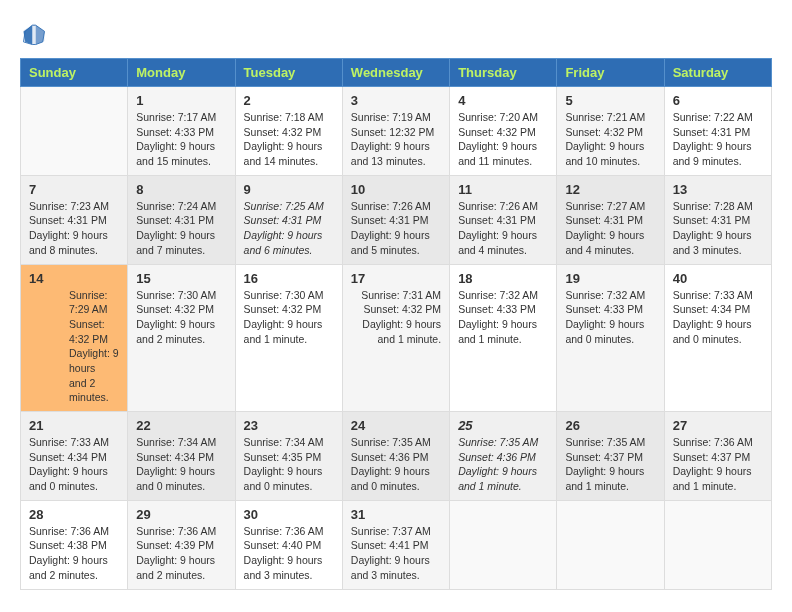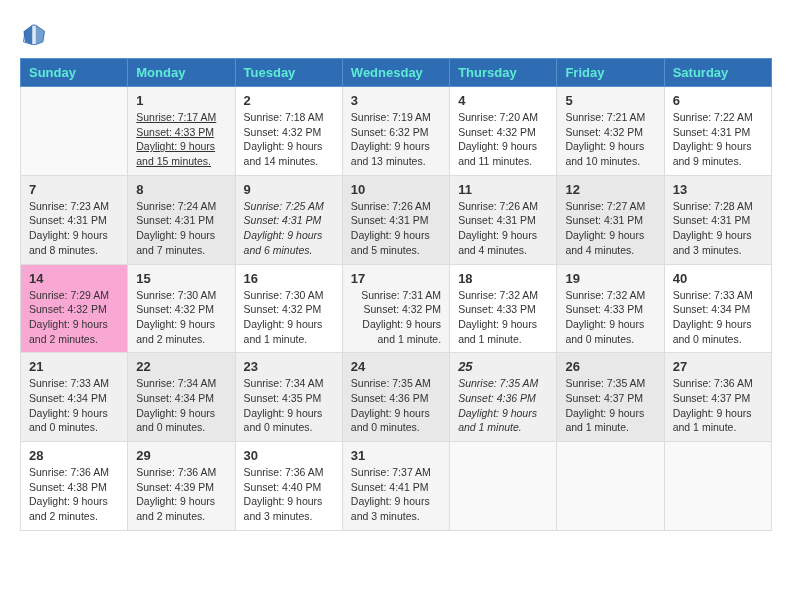--- a/index.html
+++ b/index.html
@@ -53,21 +53,21 @@
       color: #555;
       font-style: italic;
     }
     .calendar {
       width: 100%;
       border-collapse: collapse;
       border: 1px solid #ccc;
     }
     .calendar th {
       background-color: #2e6db4;
-      color: #5eead4;
+      color: #bef264;
       text-align: left;
       padding: 6px 8px;
       font-size: 13px;
       font-weight: bold;
       border: 1px solid #5590cc;
     }
     .calendar td {
       vertical-align: top;
       padding: 6px 8px;
       border: 1px solid #ddd;
@@ -137,36 +137,36 @@
         <th>Thursday</th>
         <th>Friday</th>
         <th>Saturday</th>
       </tr>
   </thead>
   <tbody id="calendar-body">
   <tr>
         <td class="empty-cell" style="background: rgb(249, 249, 249);"></td>
         <td style="background: rgb(245, 245, 245);">
           <span class="day-number">1</span>
-          <div class="day-info" style="white-space: pre-line; text-decoration: underline;">Sunrise: 7:17 AM
+          <div class="day-info" style="white-space: pre-line;">Sunrise: 7:17 AM
 Sunset: 4:33 PM
 Daylight: 9 hours
 and 15 minutes.</div>
         </td>
         <td style="background: rgb(255, 255, 255);">
           <span class="day-number">2</span>
           <div class="day-info" style="white-space: pre-line;">Sunrise: 7:18 AM
 Sunset: 4:32 PM
 Daylight: 9 hours
 and 14 minutes.</div>
         </td>
         <td style="background: rgb(245, 245, 245);">
           <span class="day-number">3</span>
           <div class="day-info" style="white-space: pre-line;">Sunrise: 7:19 AM
-Sunset: 6:32 PM
+Sunset: 12:32 PM
 Daylight: 9 hours
 and 13 minutes.</div>
         </td>
         <td style="background: rgb(255, 255, 255);">
           <span class="day-number">4</span>
           <div class="day-info" style="white-space: pre-line;">Sunrise: 7:20 AM
 Sunset: 4:32 PM
 Daylight: 9 hours
 and 11 minutes.</div>
         </td>
@@ -230,23 +230,23 @@
         </td>
         <td style="background: rgb(240, 240, 240);">
           <span class="day-number">13</span>
           <div class="day-info" style="white-space: pre-line;">Sunrise: 7:28 AM
 Sunset: 4:31 PM
 Daylight: 9 hours
 and 3 minutes.</div>
         </td>
       </tr>
       <tr>
-        <td style="background: #f9a8d4;">
+        <td style="background: #fdba74;">
           <span class="day-number">14</span>
-          <div class="day-info" style="white-space: pre-line;">Sunrise: 7:29 AM
+          <div class="day-info" style="white-space: pre-line; margin-left: 40px;">Sunrise: 7:29 AM
 Sunset: 4:32 PM
 Daylight: 9 hours
 and 2 minutes.</div>
         </td>
         <td style="background: rgb(245, 245, 245);">
           <span class="day-number">15</span>
           <div class="day-info" style="white-space: pre-line;">Sunrise: 7:30 AM
 Sunset: 4:32 PM
 Daylight: 9 hours
 and 2 minutes.</div>

